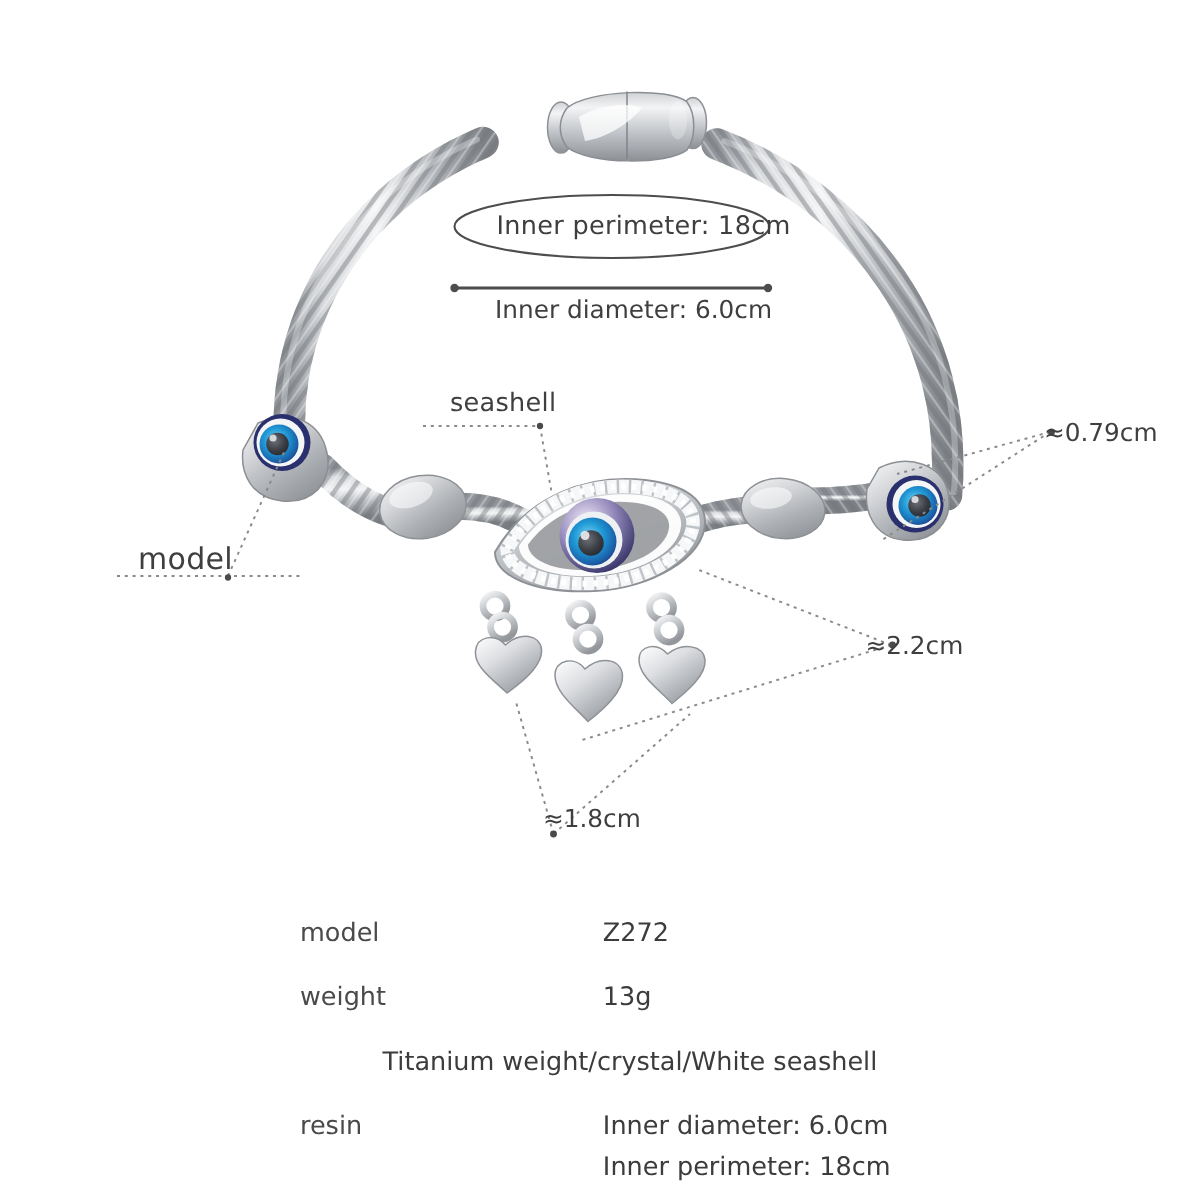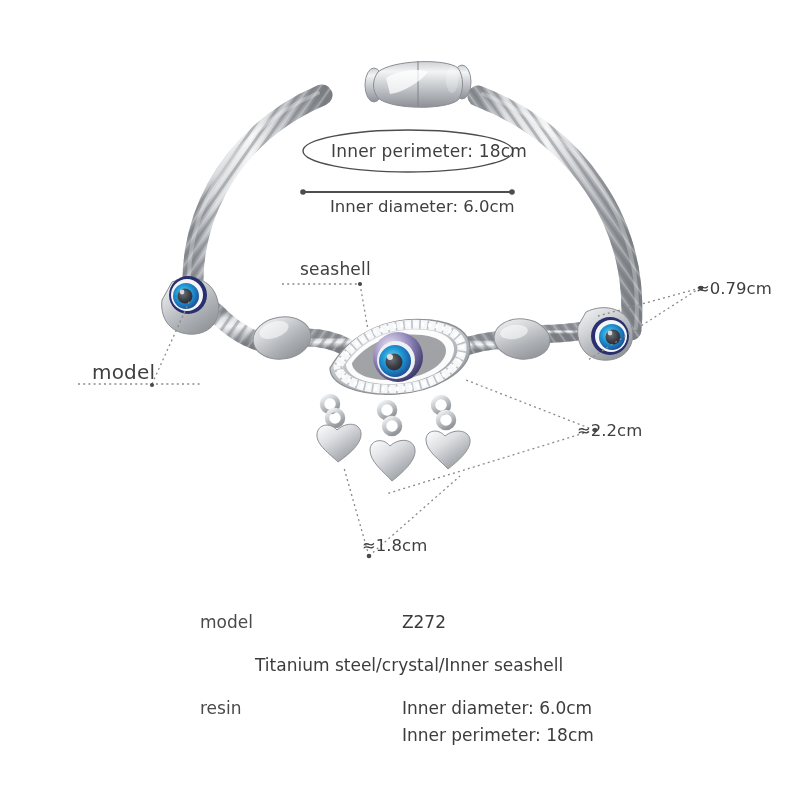--- a/index.html
+++ b/index.html
@@ -255,23 +255,27 @@
 
   <div class="abs dim" style="left:362px;top:536px;text-align:center;">≈1.8cm</div>
 
   <div id="spec">
 
     <div class="spec-row">
       <div class="c1 spec-label">model</div>
       <div class="c2 spec-value">Z272</div>
     </div>
 
-
-    <div class="spec-row">
-      <div class="c2 spec-value">Titanium steel/crystal/Inner seashell</div>
+    <div class="spec-row">
+      <div class="c1 spec-label">weight</div>
+      <div class="c2 spec-value">13g</div>
+    </div>
+
+    <div class="spec-row">
+      <div class="c2 spec-value">Titanium weight/crystal/White seashell</div>
     </div>
 
     <div class="spec-row">
       <div class="c1 spec-label">resin</div>
       <div class="c2">
         <span class="spec-value">Inner diameter:  6.0cm</span>
         <span class="spec-value sub">Inner perimeter:  18cm</span>
       </div>
     </div>
 

